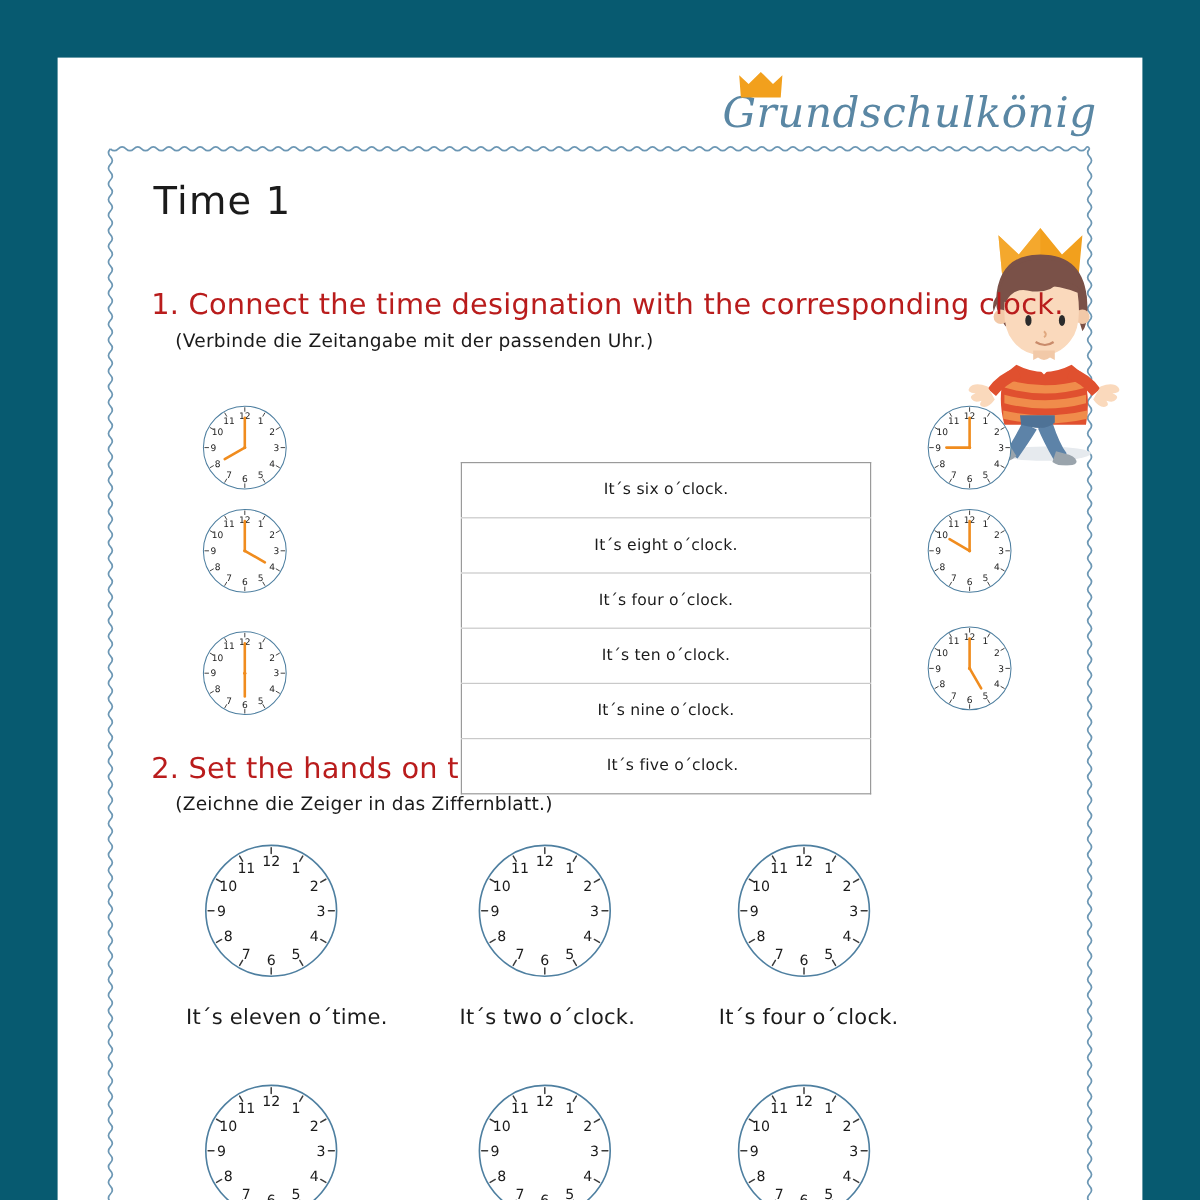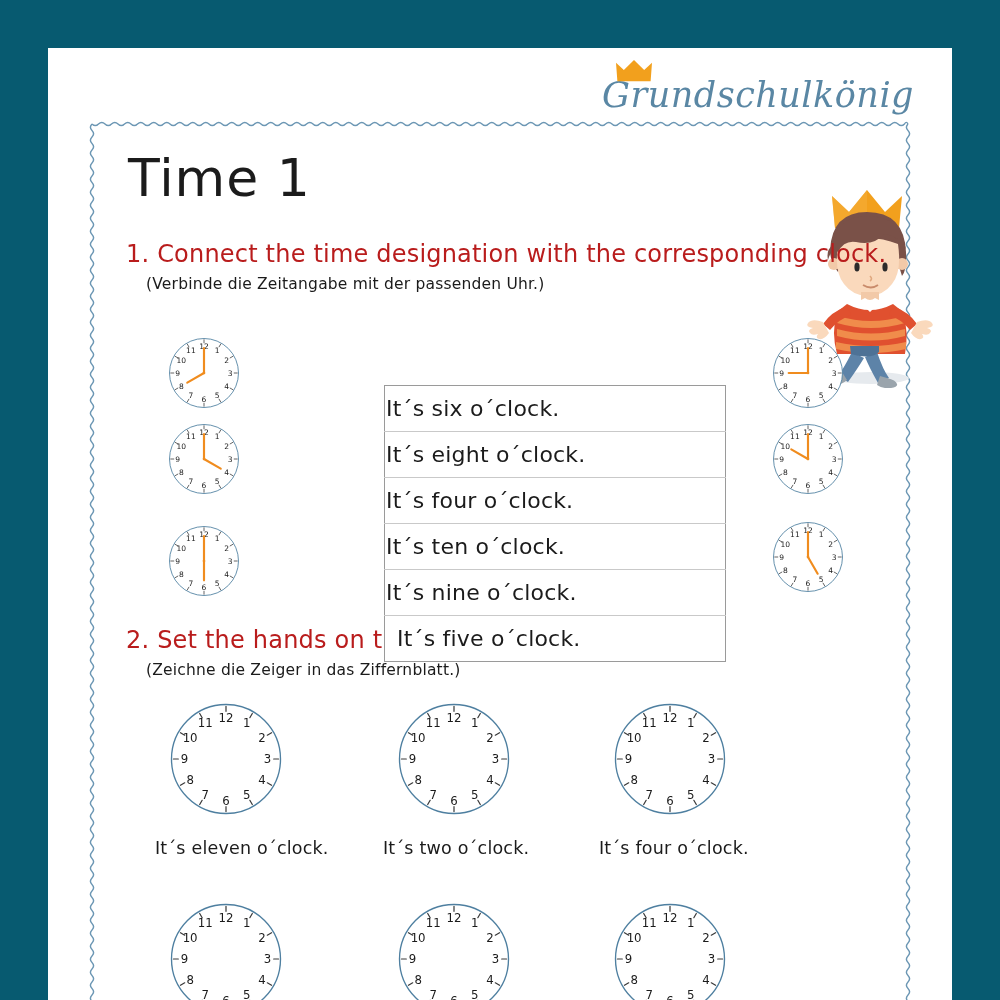--- a/index.html
+++ b/index.html
@@ -61,21 +61,21 @@
     top: -19px;
     width: 38px;
     height: 24px;
   }
 
   
   .title {
     position: absolute;
     left: 80px;
     top: 100px;
-    font-size: 52px;
+    font-size: 32px;
     font-weight: 400;
     color: #1b1b1b;
     letter-spacing: 1px;
   }
 
   
   .task {
     position: absolute;
     left: 78px;
   }
@@ -100,23 +100,23 @@
     left: 336px;
     top: 337px;
     width: 342px;
     border: 1px solid #9a9a9a;
     border-collapse: collapse;
     background: #fff;
   }
   .match-table td {
     height: 43px;
     border-bottom: 1px solid #c9c9c9;
-    text-align: left;
+    text-align: center;
     vertical-align: middle;
-    font-size: 22px;
+    font-size: 13px;
     color: #1b1b1b;
     letter-spacing: 0.2px;
   }
   .match-table tr:last-child td { border-bottom: none; padding-left: 12px; }
 
   
   .clock {
     position: absolute;
   }
   .clock svg { display: block; overflow: visible; }
@@ -468,21 +468,21 @@
             <line x1="14.70" y1="79.84" x2="10.45" y2="82.30" stroke="#3a3a3a" stroke-width="1.232" stroke-linecap="round"></line>
             <text x="20.13" y="80.83" text-anchor="middle" font-family="DejaVu Sans, sans-serif" font-size="11.76" fill="#1b1b1b">8</text>
             <line x1="8.31" y1="56.00" x2="3.41" y2="56.00" stroke="#3a3a3a" stroke-width="1.232" stroke-linecap="round"></line>
             <text x="14.58" y="60.12" text-anchor="middle" font-family="DejaVu Sans, sans-serif" font-size="11.76" fill="#1b1b1b">9</text>
             <line x1="14.70" y1="32.16" x2="10.45" y2="29.70" stroke="#3a3a3a" stroke-width="1.232" stroke-linecap="round"></line>
             <text x="20.13" y="39.41" text-anchor="middle" font-family="DejaVu Sans, sans-serif" font-size="11.76" fill="#1b1b1b">10</text>
             <line x1="32.16" y1="14.70" x2="29.70" y2="10.45" stroke="#3a3a3a" stroke-width="1.232" stroke-linecap="round"></line>
             <text x="35.29" y="24.25" text-anchor="middle" font-family="DejaVu Sans, sans-serif" font-size="11.76" fill="#1b1b1b">11</text>
           </svg>
         </div>
-        <div class="clock-label" style="left: 107px; top: 790px;">It´s eleven o´clock.</div>
+        <div class="clock-label" style="left: 107px; top: 790px;">It´s eleven o´time.</div>
         <div class="clock" style="left: 350px; top: 655px;">
           <svg width="112" height="112" viewBox="0 0 112 112">
             <circle cx="56" cy="56" r="54.5" fill="#ffffff" stroke="#4E7FA0" stroke-width="1.344"></circle>
             <line x1="56.00" y1="8.31" x2="56.00" y2="3.41" stroke="#3a3a3a" stroke-width="1.232" stroke-linecap="round"></line>
             <text x="56.00" y="18.70" text-anchor="middle" font-family="DejaVu Sans, sans-serif" font-size="11.76" fill="#1b1b1b">12</text>
             <line x1="79.84" y1="14.70" x2="82.30" y2="10.45" stroke="#3a3a3a" stroke-width="1.232" stroke-linecap="round"></line>
             <text x="76.71" y="24.25" text-anchor="middle" font-family="DejaVu Sans, sans-serif" font-size="11.76" fill="#1b1b1b">1</text>
             <line x1="97.30" y1="32.16" x2="101.55" y2="29.70" stroke="#3a3a3a" stroke-width="1.232" stroke-linecap="round"></line>
             <text x="91.87" y="39.41" text-anchor="middle" font-family="DejaVu Sans, sans-serif" font-size="11.76" fill="#1b1b1b">2</text>
             <line x1="103.69" y1="56.00" x2="108.59" y2="56.00" stroke="#3a3a3a" stroke-width="1.232" stroke-linecap="round"></line>

